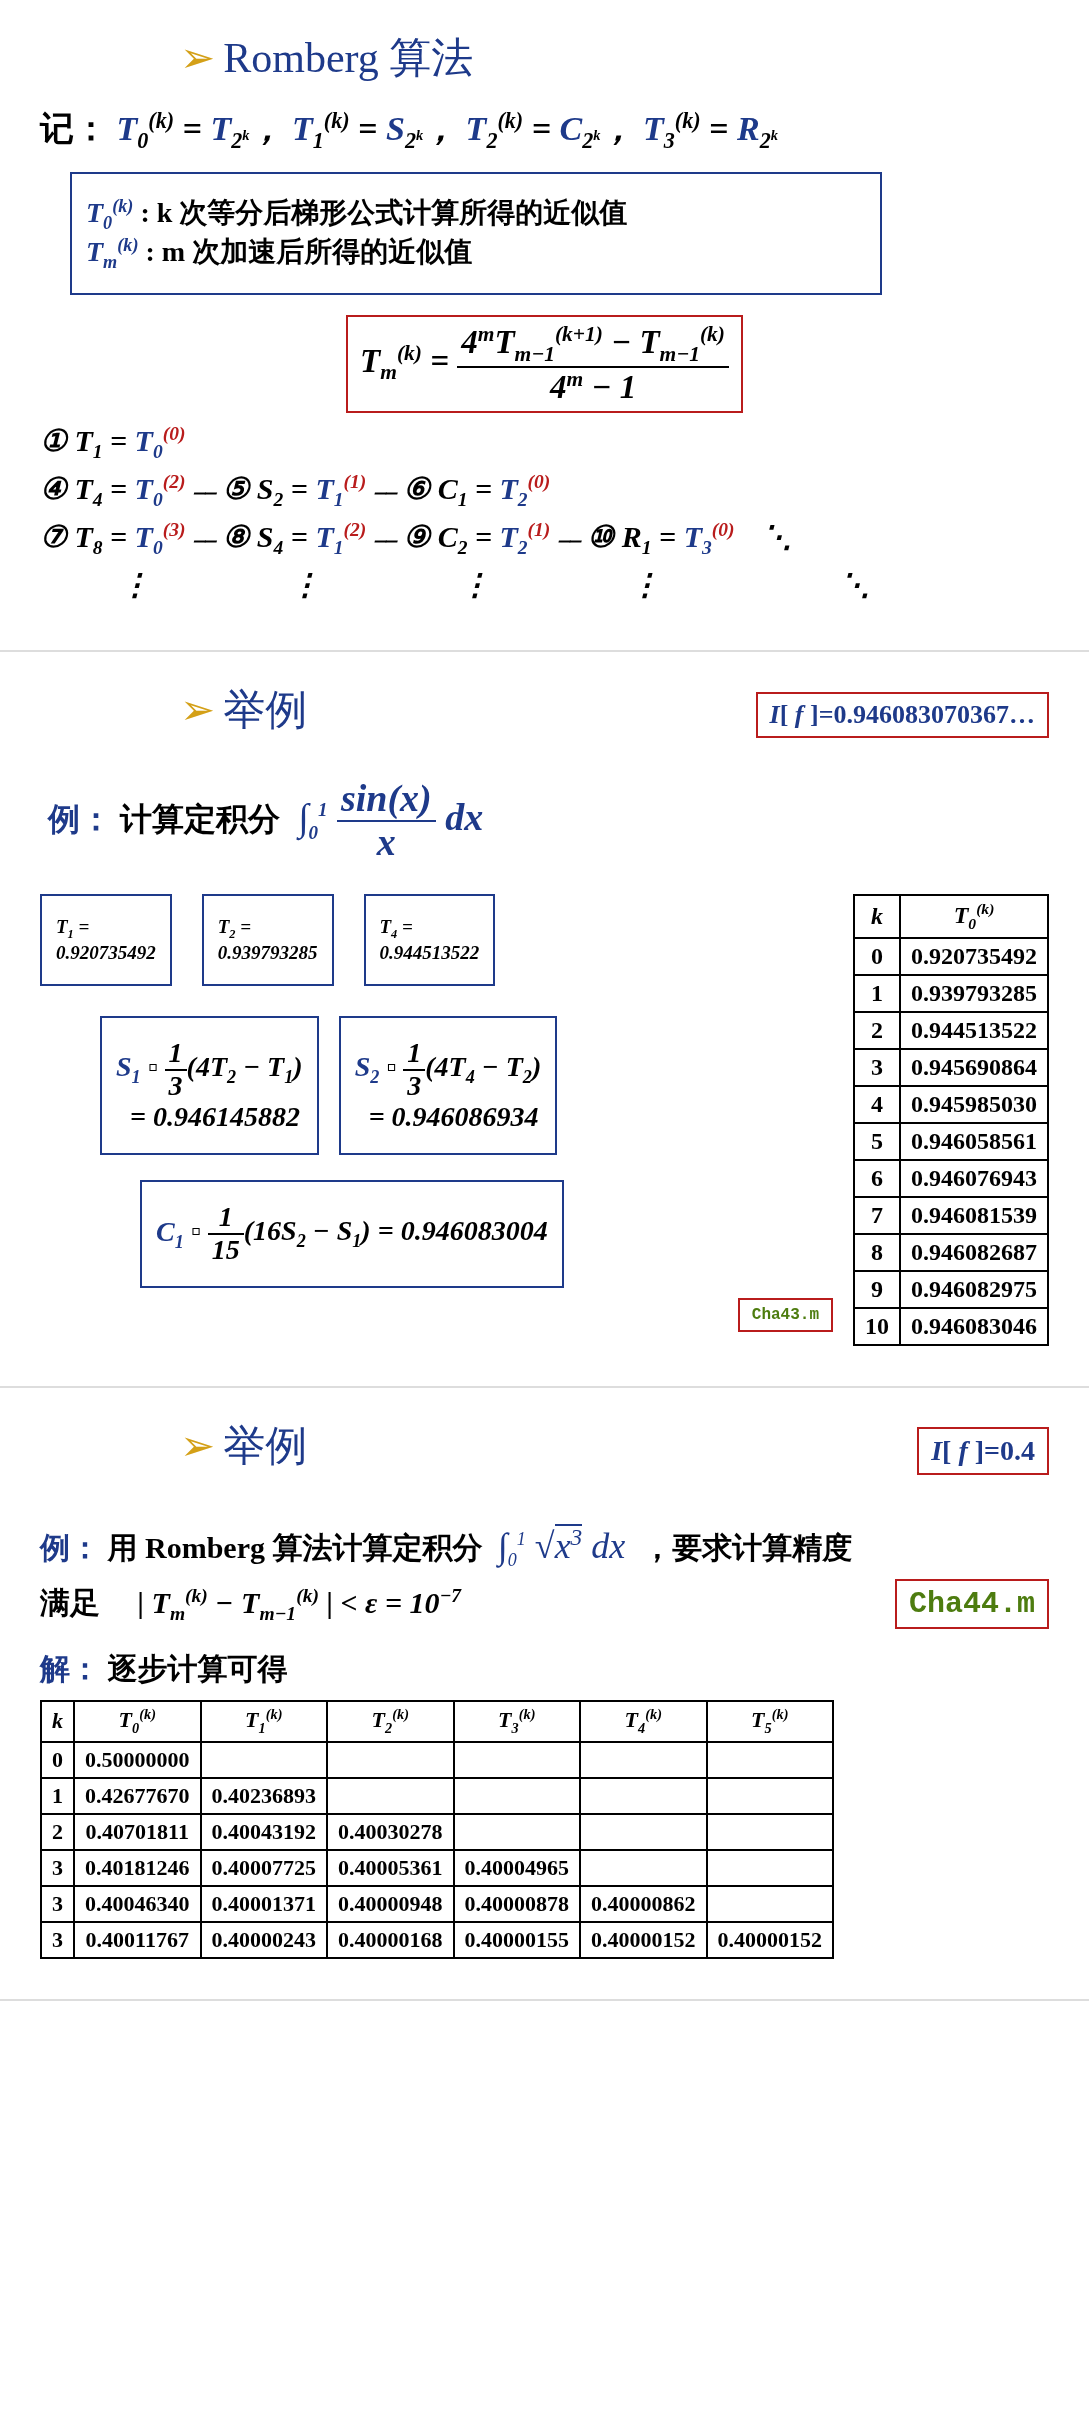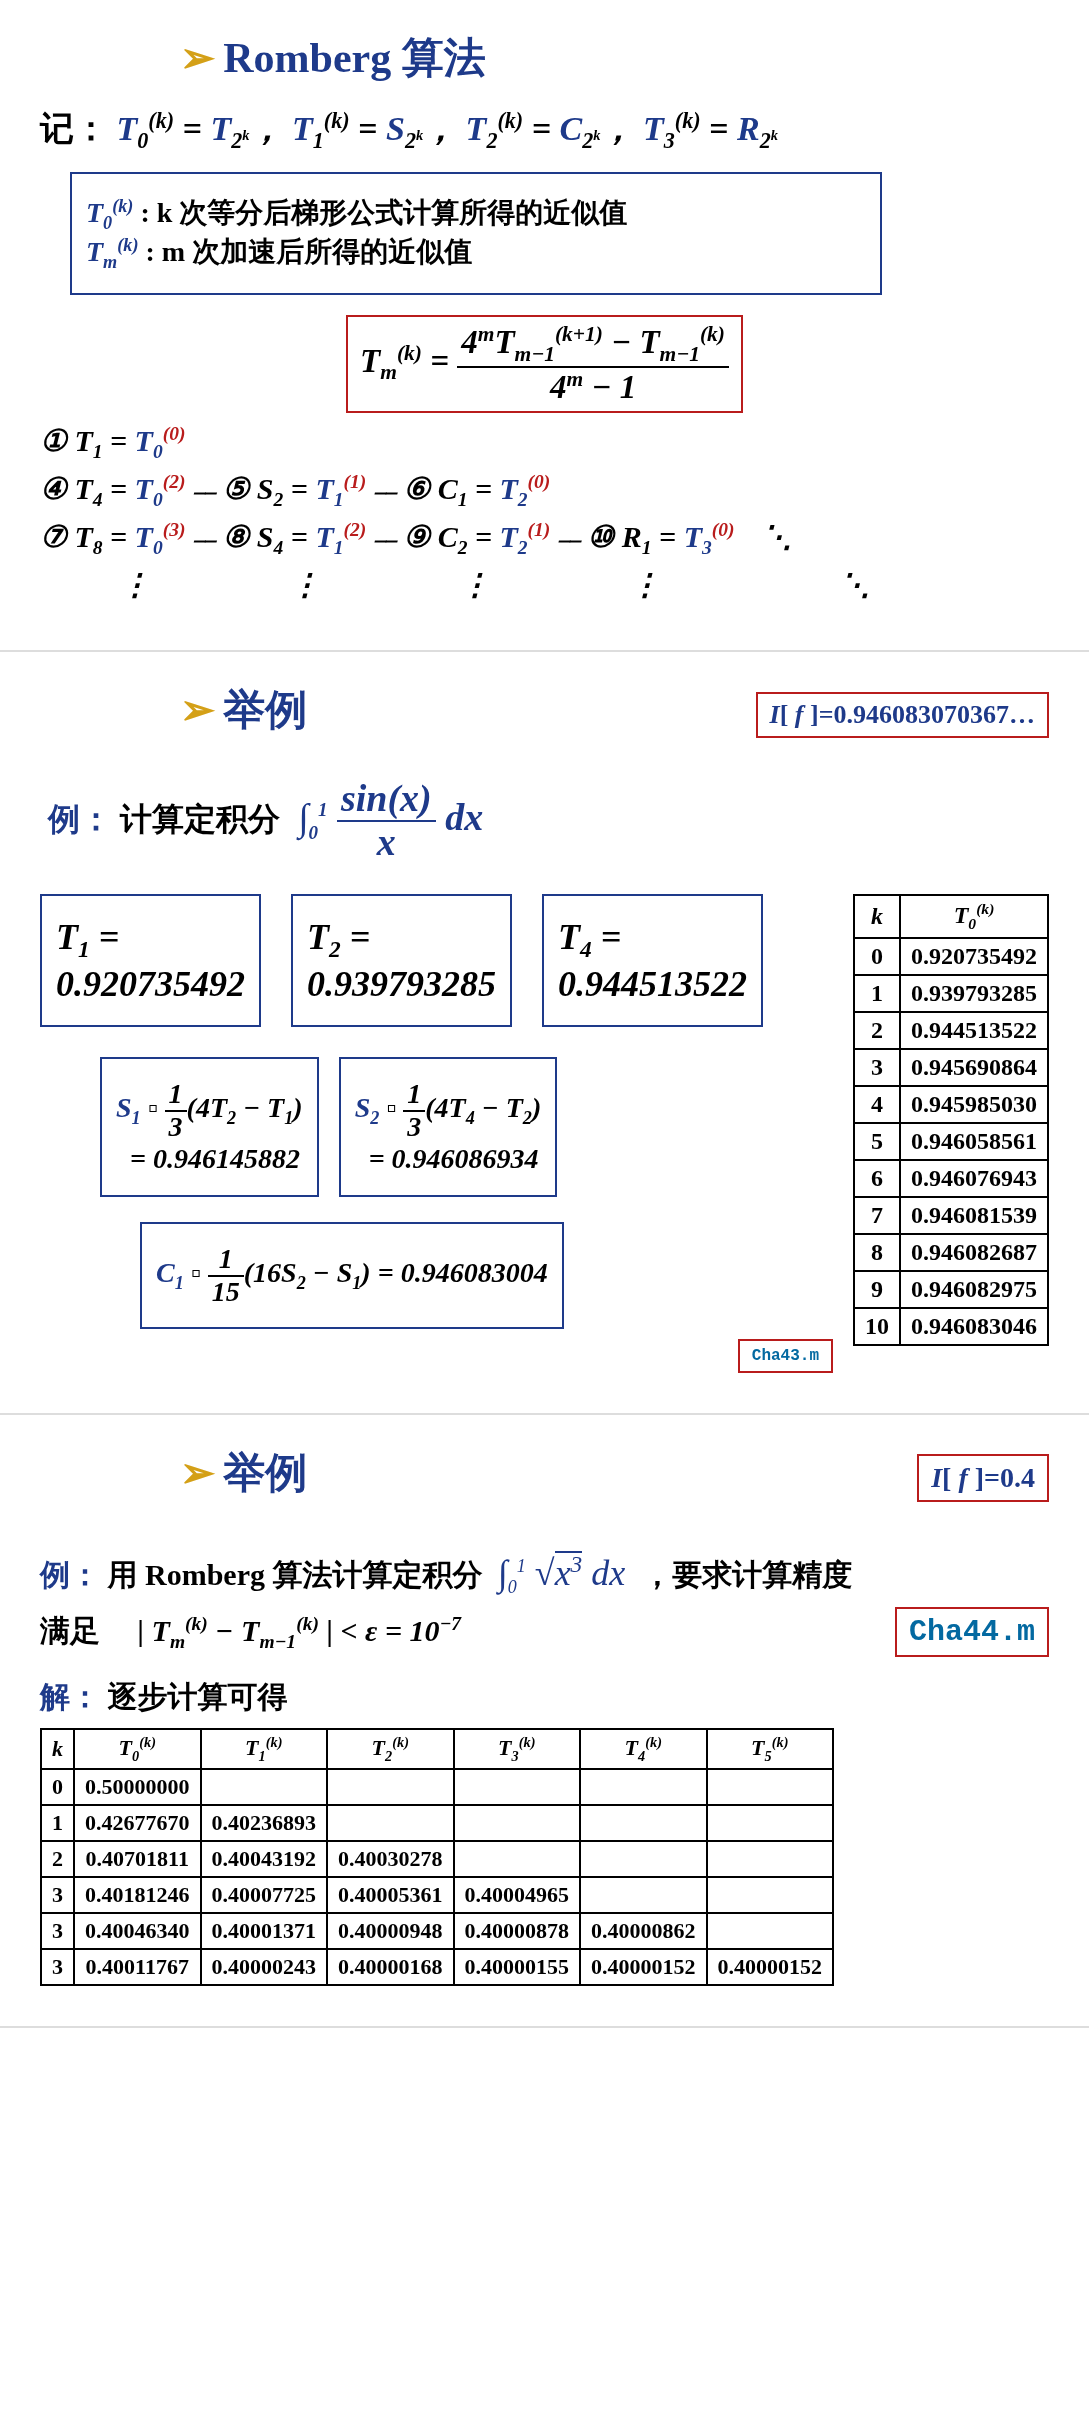--- a/index.html
+++ b/index.html
@@ -1,32 +1,32 @@
 <!DOCTYPE html>
 <html><head>
 <meta charset="utf-8">
 <style>
   body{margin:0;font-family:"Times New Roman",serif;background:#fff;color:#000;width:1089px}
   .slide{padding:20px 40px 40px;border-bottom:2px solid #ddd;position:relative;box-sizing:border-box}
-  .title{color:#1e3a8a;font-size:42px;font-weight:bold;margin:10px 0 20px 140px}
+  .title{color:#1e3a8a;font-size:42px;font-weight:normal;margin:10px 0 20px 140px}
   .title span.arrow{color:#d4a017;margin-right:8px}
   .navy{color:#1e3a8a}
   .red{color:#b91c1c}
   .formula{font-family:"Times New Roman",serif;font-style:italic}
   .box-navy{border:2px solid #1e3a8a;padding:20px 14px;display:inline-block}
   .box-red{border:2px solid #b91c1c;padding:6px 12px;display:inline-block}
   sup{font-size:0.65em}
   sub{font-size:0.65em}
   .row{margin:8px 0;font-size:30px}
   .circ-num{display:inline-block}
   table.data{border-collapse:collapse;font-size:24px}
   table.data th,table.data td{border:2px solid #000;padding:4px 10px;text-align:center;font-weight:bold}
   table.data th{background:#fff}
   .flex{display:flex;gap:20px;align-items:flex-start}
-  .mono{font-family:"Courier New",monospace;color:#0369a1;font-weight:bold}
+  .mono{font-family:"Courier New",monospace;color:#4d7c0f;font-weight:bold}
   .frac{display:inline-block;text-align:center;vertical-align:middle;line-height:1.1}
   .frac .num{border-bottom:2px solid currentColor;padding:0 4px;display:block}
   .frac .den{padding:0 4px;display:block}
   .arrow-line{color:#000;font-size:22px}
   .t-header{font-style:italic;font-weight:bold}
 </style>
 </head>
 <body>
 
 <div class="slide">
@@ -91,21 +91,21 @@
     <b class="navy">例：</b>
     <b>计算定积分</b>
     <span class="formula navy" style="font-weight:bold;margin-left:10px;font-size:38px">
       ∫<sub style="font-size:0.5em">0</sub><sup style="font-size:0.5em">1</sup>
       <span class="frac"><span class="num">sin(<i>x</i>)</span><span class="den"><i>x</i></span></span> d<i>x</i>
     </span>
   </div>
 
   <div class="flex">
     <div style="flex:1">
-      <div class="flex" style="gap:30px;font-size:36px;font-weight:bold">
+      <div class="flex" style="gap:30px;font-size:19px;font-weight:bold">
         <div class="box-navy formula"><i>T</i><sub>1</sub> =<br><span>0.920735492</span></div>
         <div class="box-navy formula"><i>T</i><sub>2</sub> =<br><span>0.939793285</span></div>
         <div class="box-navy formula"><i>T</i><sub>4</sub> =<br><span>0.944513522</span></div>
       </div>
 
       <div class="flex" style="gap:20px;margin-top:30px;font-size:28px;font-weight:bold;margin-left:60px">
         <div class="box-navy formula">
           <span class="navy"><i>S</i><sub>1</sub></span> ▫ <span class="frac"><span class="num">1</span><span class="den">3</span></span>(4<i>T</i><sub>2</sub> − <i>T</i><sub>1</sub>)<br>
           &nbsp;&nbsp;<span>= 0.946145882</span>
         </div>

